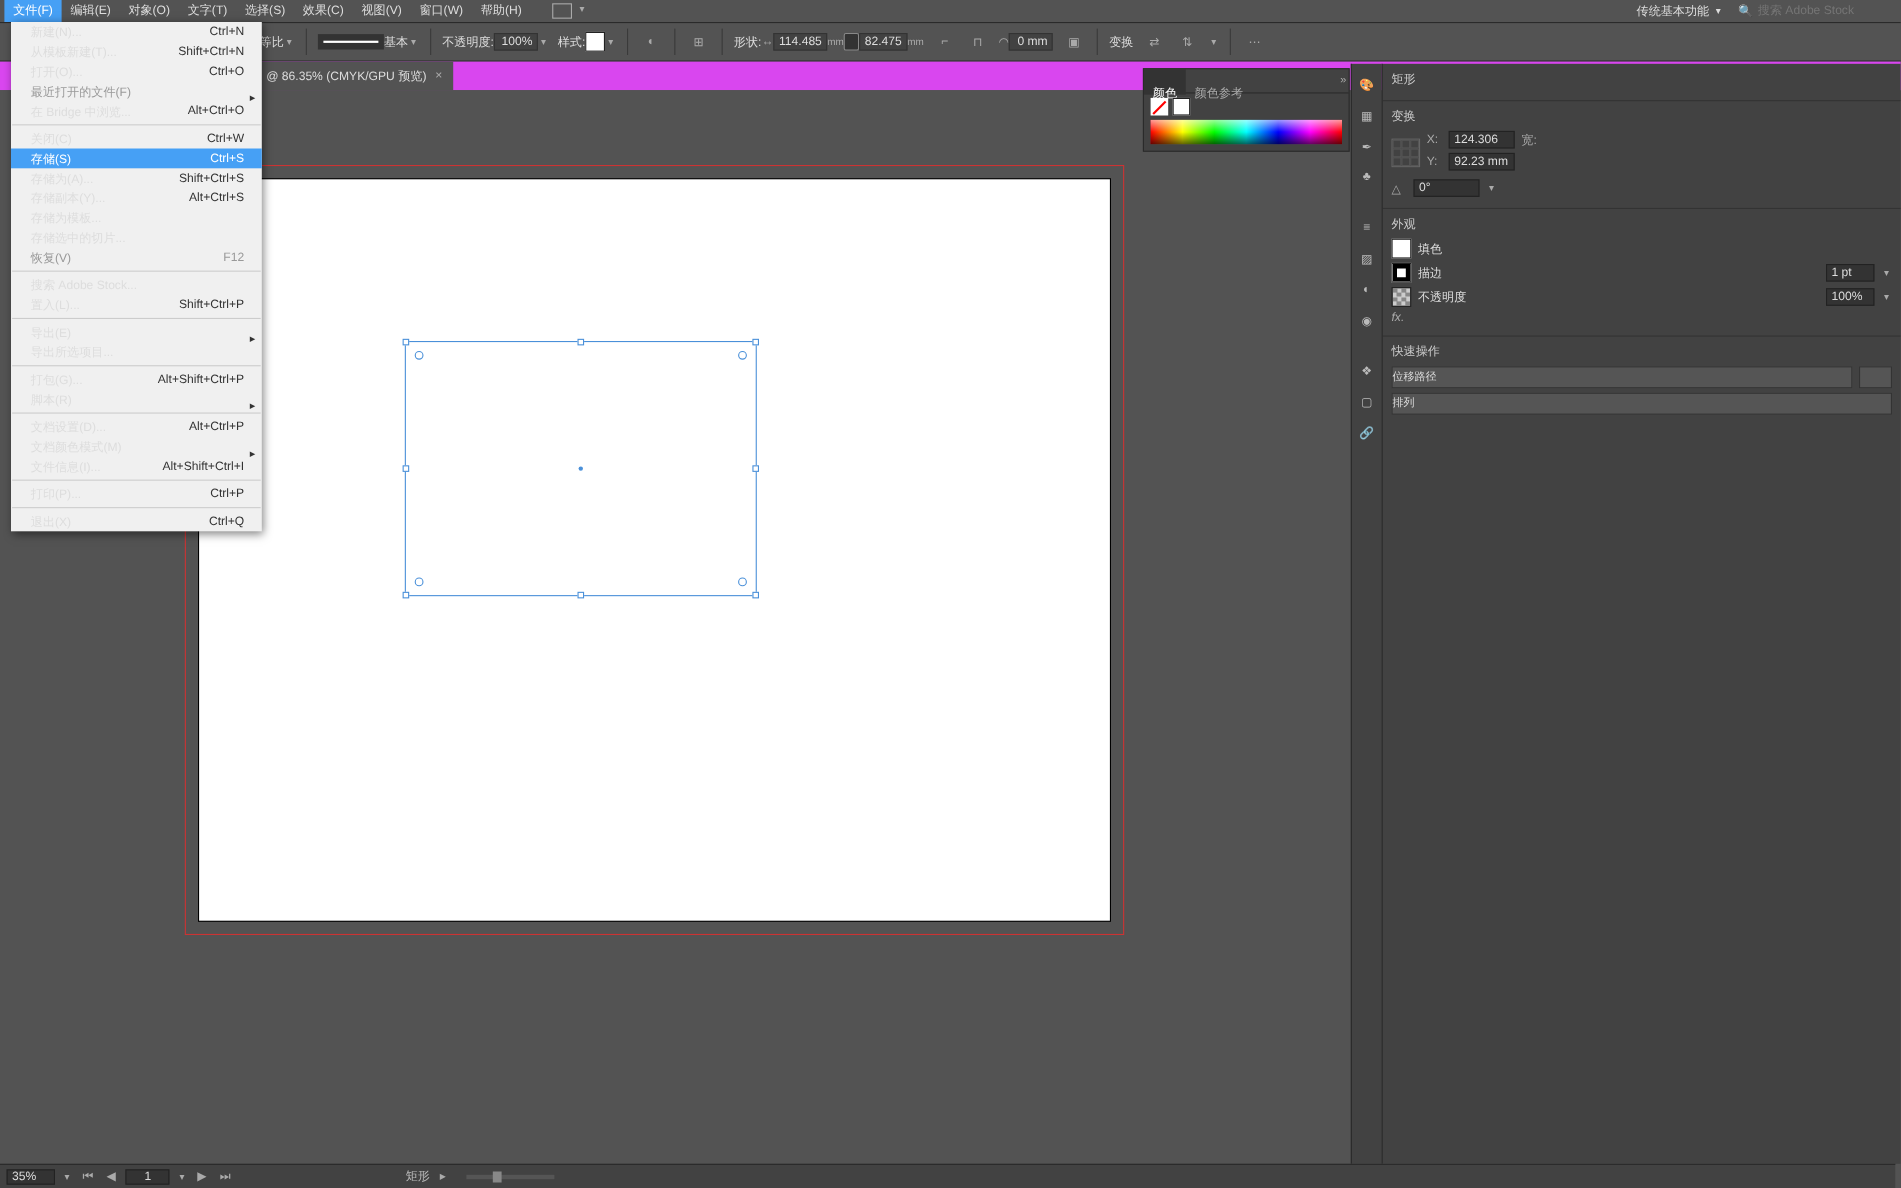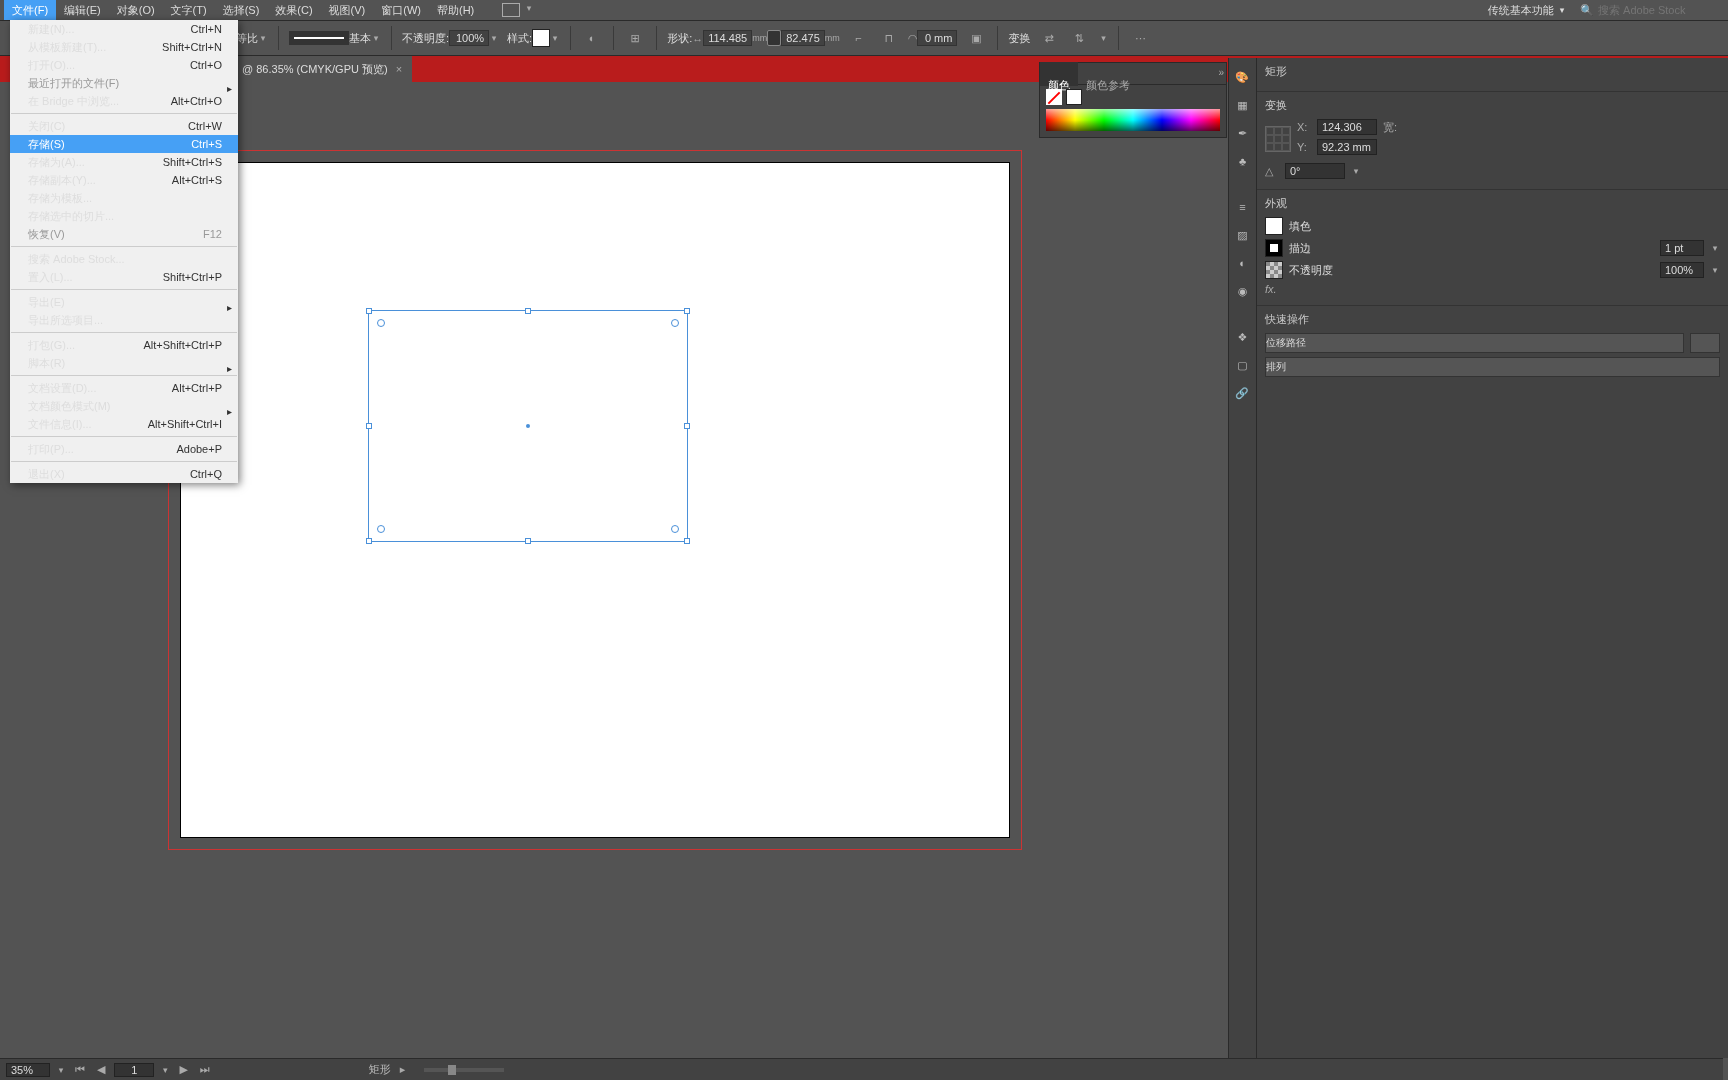--- a/index.html
+++ b/index.html
@@ -21,21 +21,21 @@
 .optbar .sep{width:1px;height:24px;background:#3a3a3a;margin:0 2px}
 .swatch{width:18px;height:18px;background:#fff;border:1px solid #222}
 .dd{width:10px;height:10px;display:inline-flex;align-items:center;justify-content:center}
 .dd::after{content:"▾";font-size:9px;color:#aaa}
 .stroke-preview{width:60px;height:14px;background:#333;display:flex;align-items:center;justify-content:center}
 .stroke-preview .line{width:50px;height:2px;background:#fff}
 .num-field{background:#424242;border:1px solid #333;padding:1px 4px;min-width:40px;text-align:right;color:#ddd}
 .icon-btn{width:22px;height:22px;display:flex;align-items:center;justify-content:center;color:#aaa;cursor:pointer}
 .link-icon{width:14px;height:16px;border:1px solid #888;border-radius:2px;background:#333}
 
-.tabbar{height:26px;background:#b91c1c;display:flex;align-items:flex-end;padding-left:232px}
+.tabbar{height:26px;background:#d946ef;display:flex;align-items:flex-end;padding-left:232px}
 .doc-tab{background:#535353;height:26px;padding:0 10px;display:flex;align-items:center;gap:8px;color:#ccc}
 .doc-tab .close{color:#aaa;cursor:pointer}
 
 .dropdown{position:absolute;left:10px;top:20px;width:228px;background:#f0f0f0;box-shadow:2px 2px 8px rgba(0,0,0,.5);z-index:1000}
 .dropdown .mi{height:18px;display:flex;align-items:center;padding:0 16px 0 18px;color:#000;cursor:pointer;position:relative}
 .dropdown .mi .lbl{flex:1}
 .dropdown .mi .sc{color:#333}
 .dropdown .mi.disabled .lbl,.dropdown .mi.disabled .sc{color:#999}
 .dropdown .mi.hover{background:#46a0f5}
 .dropdown .mi.hover .lbl,.dropdown .mi.hover .sc{color:#fff}
@@ -258,21 +258,21 @@
       <span class="lbl">文档颜色模式(M)</span>
       <span class="sub"></span>
     </div>
     <div class="mi">
       <span class="lbl">文件信息(I)...</span>
       <span class="sc">Alt+Shift+Ctrl+I</span>
     </div>
     <div class="divider"></div>
     <div class="mi">
       <span class="lbl">打印(P)...</span>
-      <span class="sc">Adobe+P</span>
+      <span class="sc">Ctrl+P</span>
     </div>
     <div class="divider"></div>
     <div class="mi">
       <span class="lbl">退出(X)</span>
       <span class="sc">Ctrl+Q</span>
     </div>
   </div>
 
 <div class="canvas-area">
   <div class="bleed"></div>

